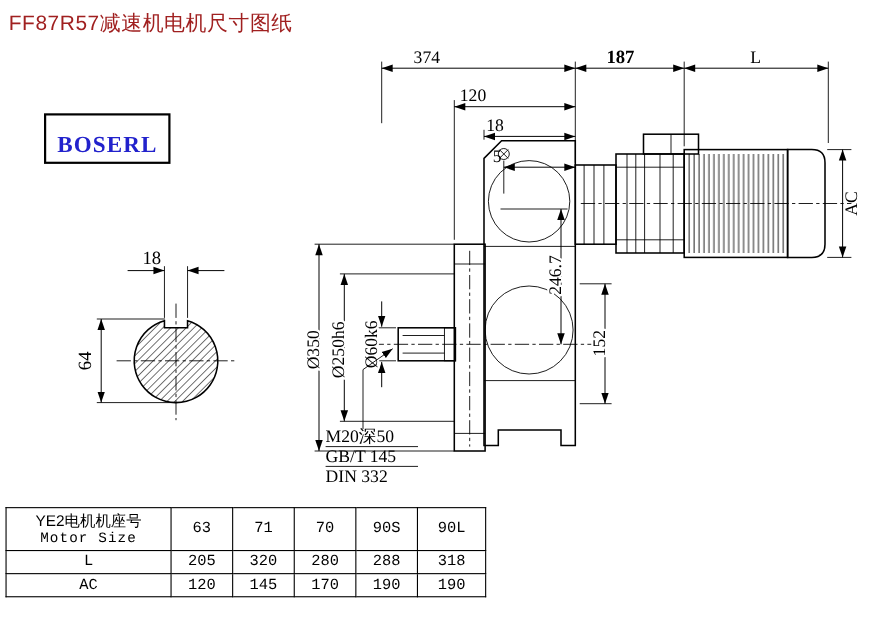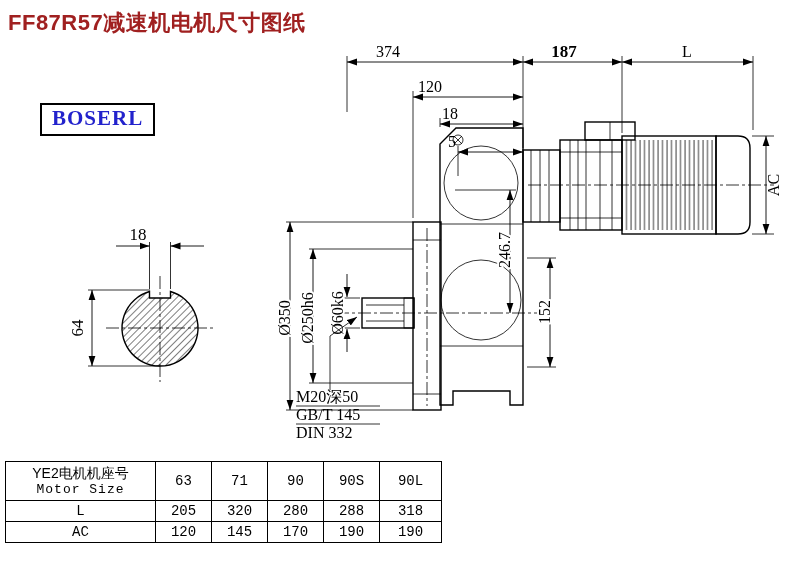--- a/index.html
+++ b/index.html
@@ -1,22 +1,22 @@
 <!DOCTYPE html>
 <html><head>
 <meta charset="utf-8">
 <style>
   html,body { margin:0; padding:0; background:#fff; }
   body { width:800px; height:566px; position:relative; font-family:"Liberation Sans",sans-serif; overflow:hidden; }
 
-  .title { position:absolute; left:8px; top:8px; font-size:22px; font-weight:bold;
+  .title { position:absolute; left:8px; top:8px; font-size:19px; font-weight:normal;
            color:#a02020; letter-spacing:0.5px; white-space:nowrap; }
 
   .brand-box { position:absolute; left:40px; top:103px; border:2px solid #000;
-               padding:1px 10px 3px; background:#fff; }
+               padding:14px 10px 3px; background:#fff; }
   .brand-box span { font-family:"Liberation Serif",serif; font-size:21px; font-weight:bold;
                     color:#2222cc; letter-spacing:1px; }
 
   svg.drawing { position:absolute; left:0; top:0; }
 
   
   .thin { stroke:#000; stroke-width:0.8; fill:none; }
   .med  { stroke:#000; stroke-width:1.4; fill:none; }
   .dim  { stroke:#000; stroke-width:0.9; fill:none; }
   .cl   { stroke:#000; stroke-width:0.8; fill:none; stroke-dasharray:13 3 3 3; }
@@ -201,21 +201,21 @@
       <col style="width:62px">
   </colgroup>
   <tbody>
       <tr class="hdr">
     <th>
       <div class="zh">YE2电机机座号</div>
       <div class="mono">Motor Size</div>
     </th>
     <th>63</th>
     <th>71</th>
-    <th>90</th>
+    <th>70</th>
     <th>90S</th>
     <th>90L</th>
   </tr>
   <tr class="data">
     <th>L</th>
     <td>205</td>
     <td>320</td>
     <td>280</td>
     <td>288</td>
     <td>318</td>

